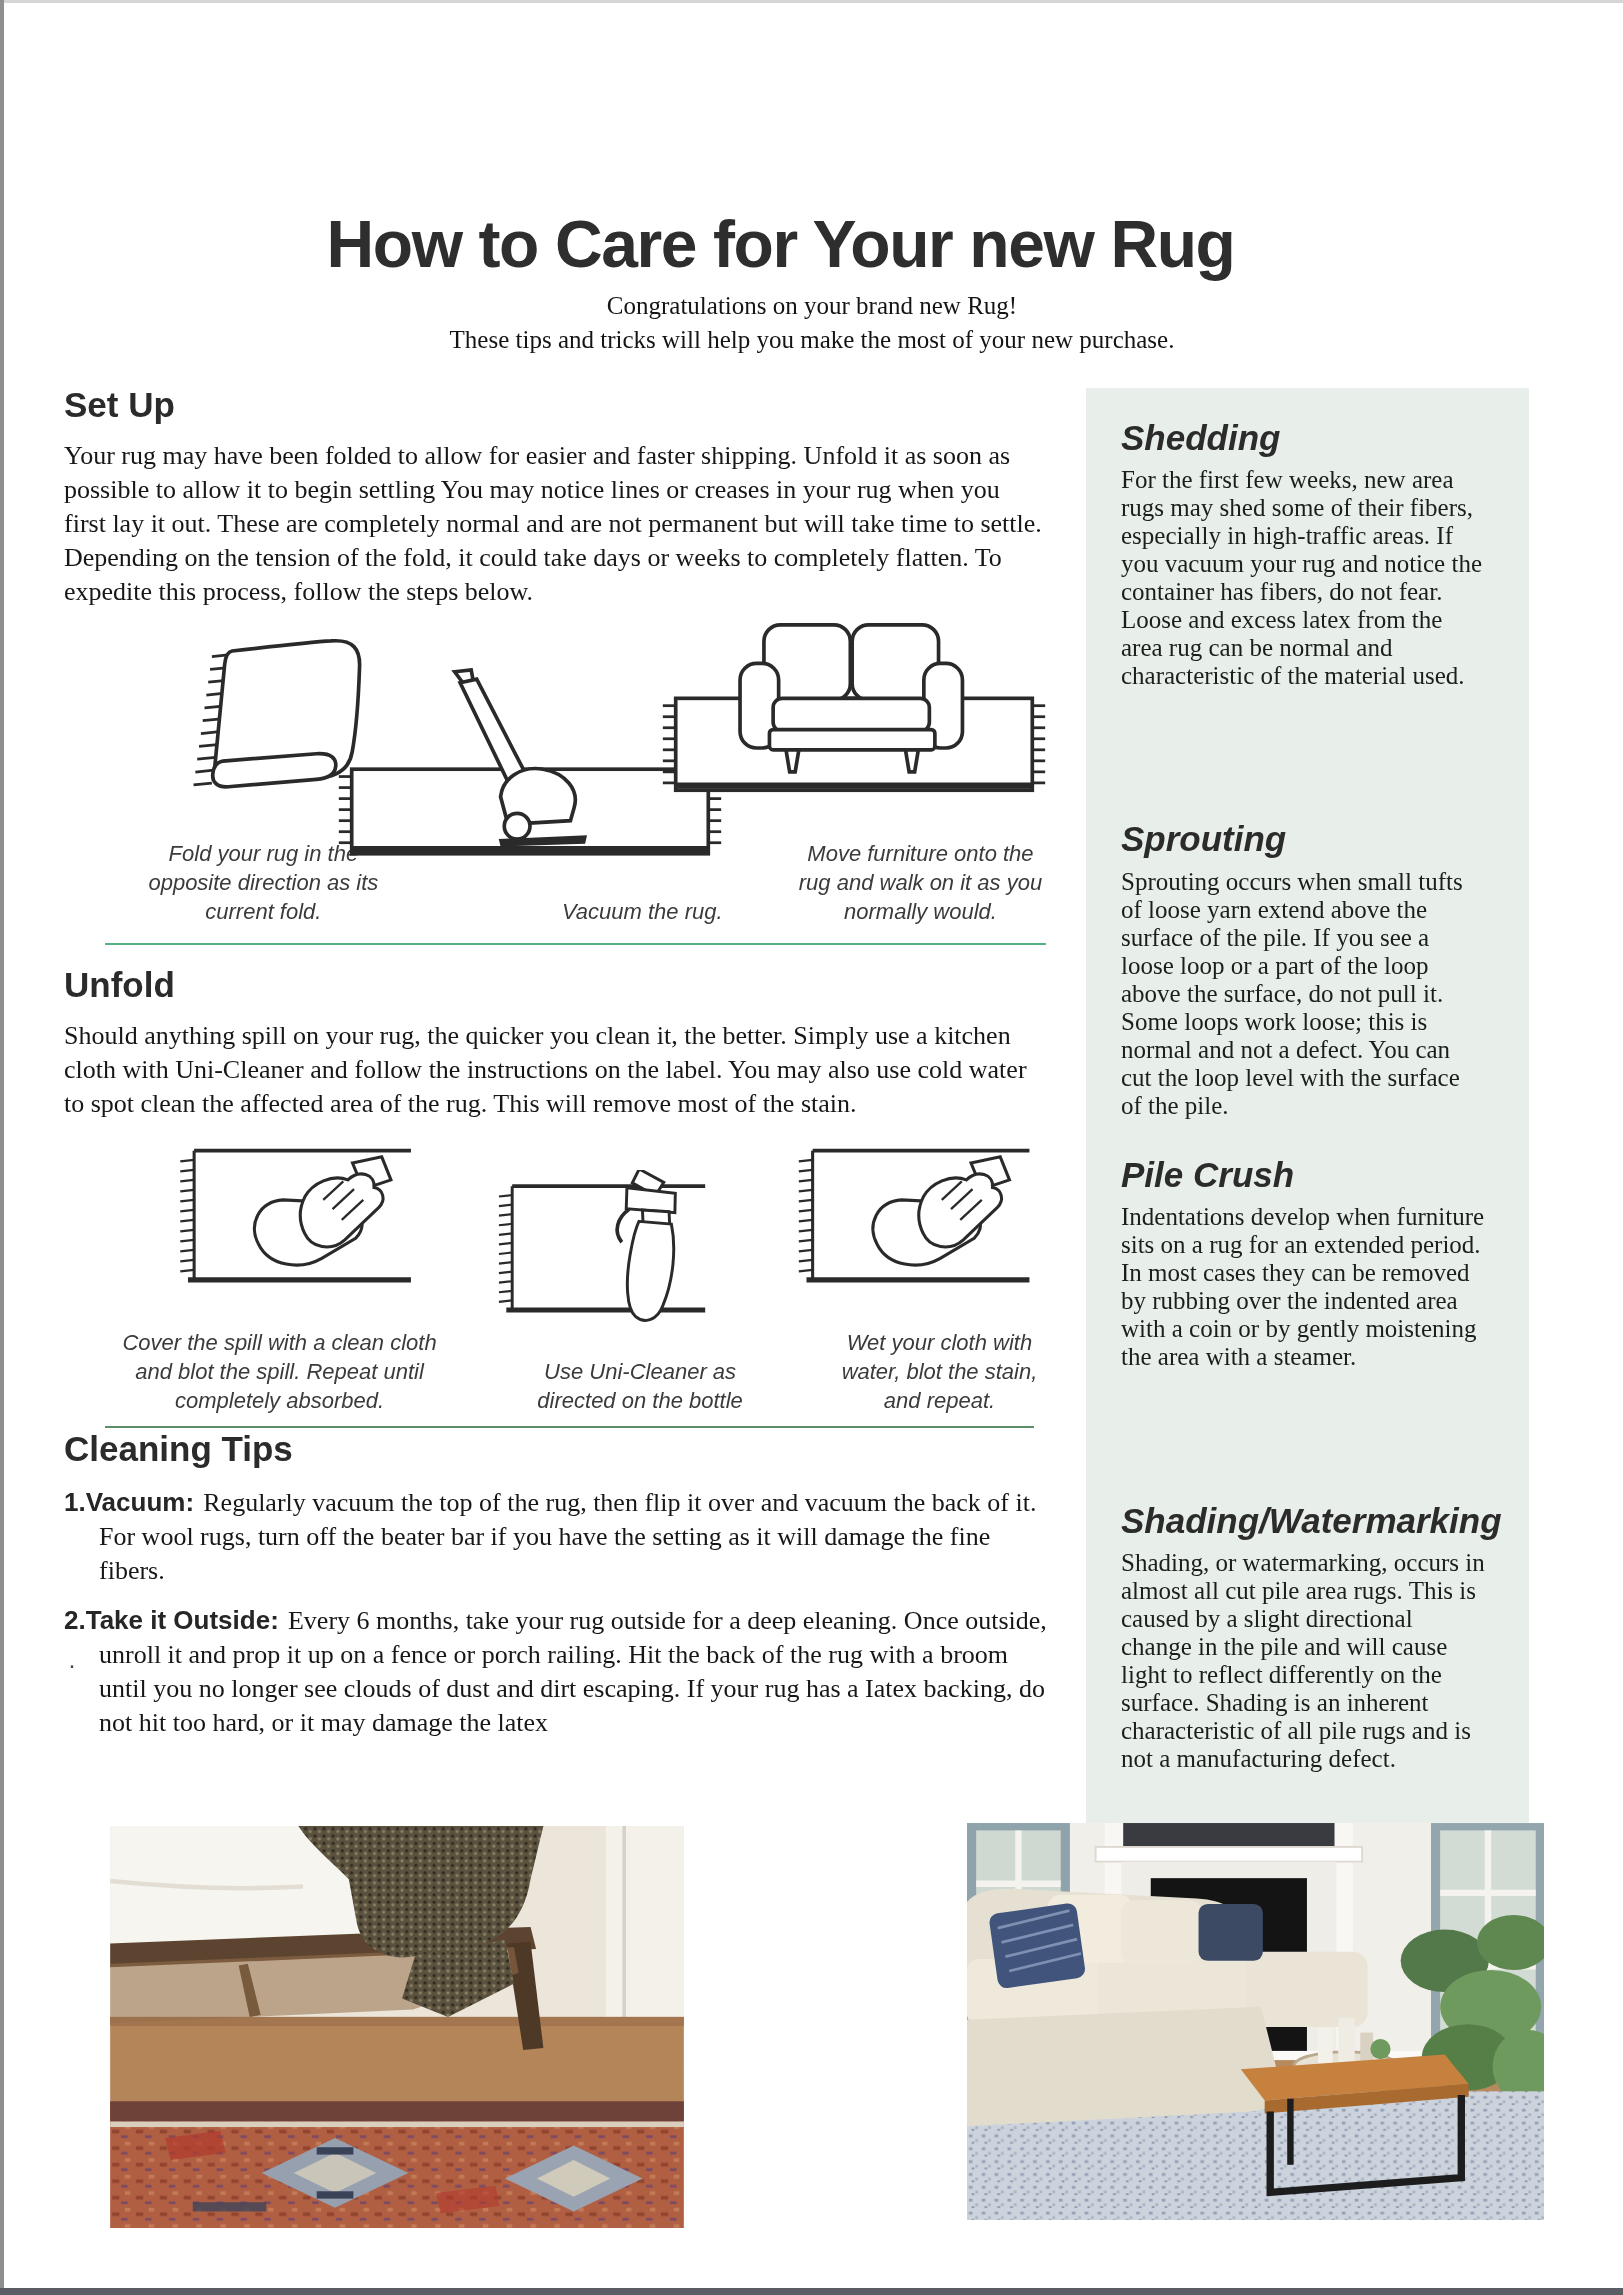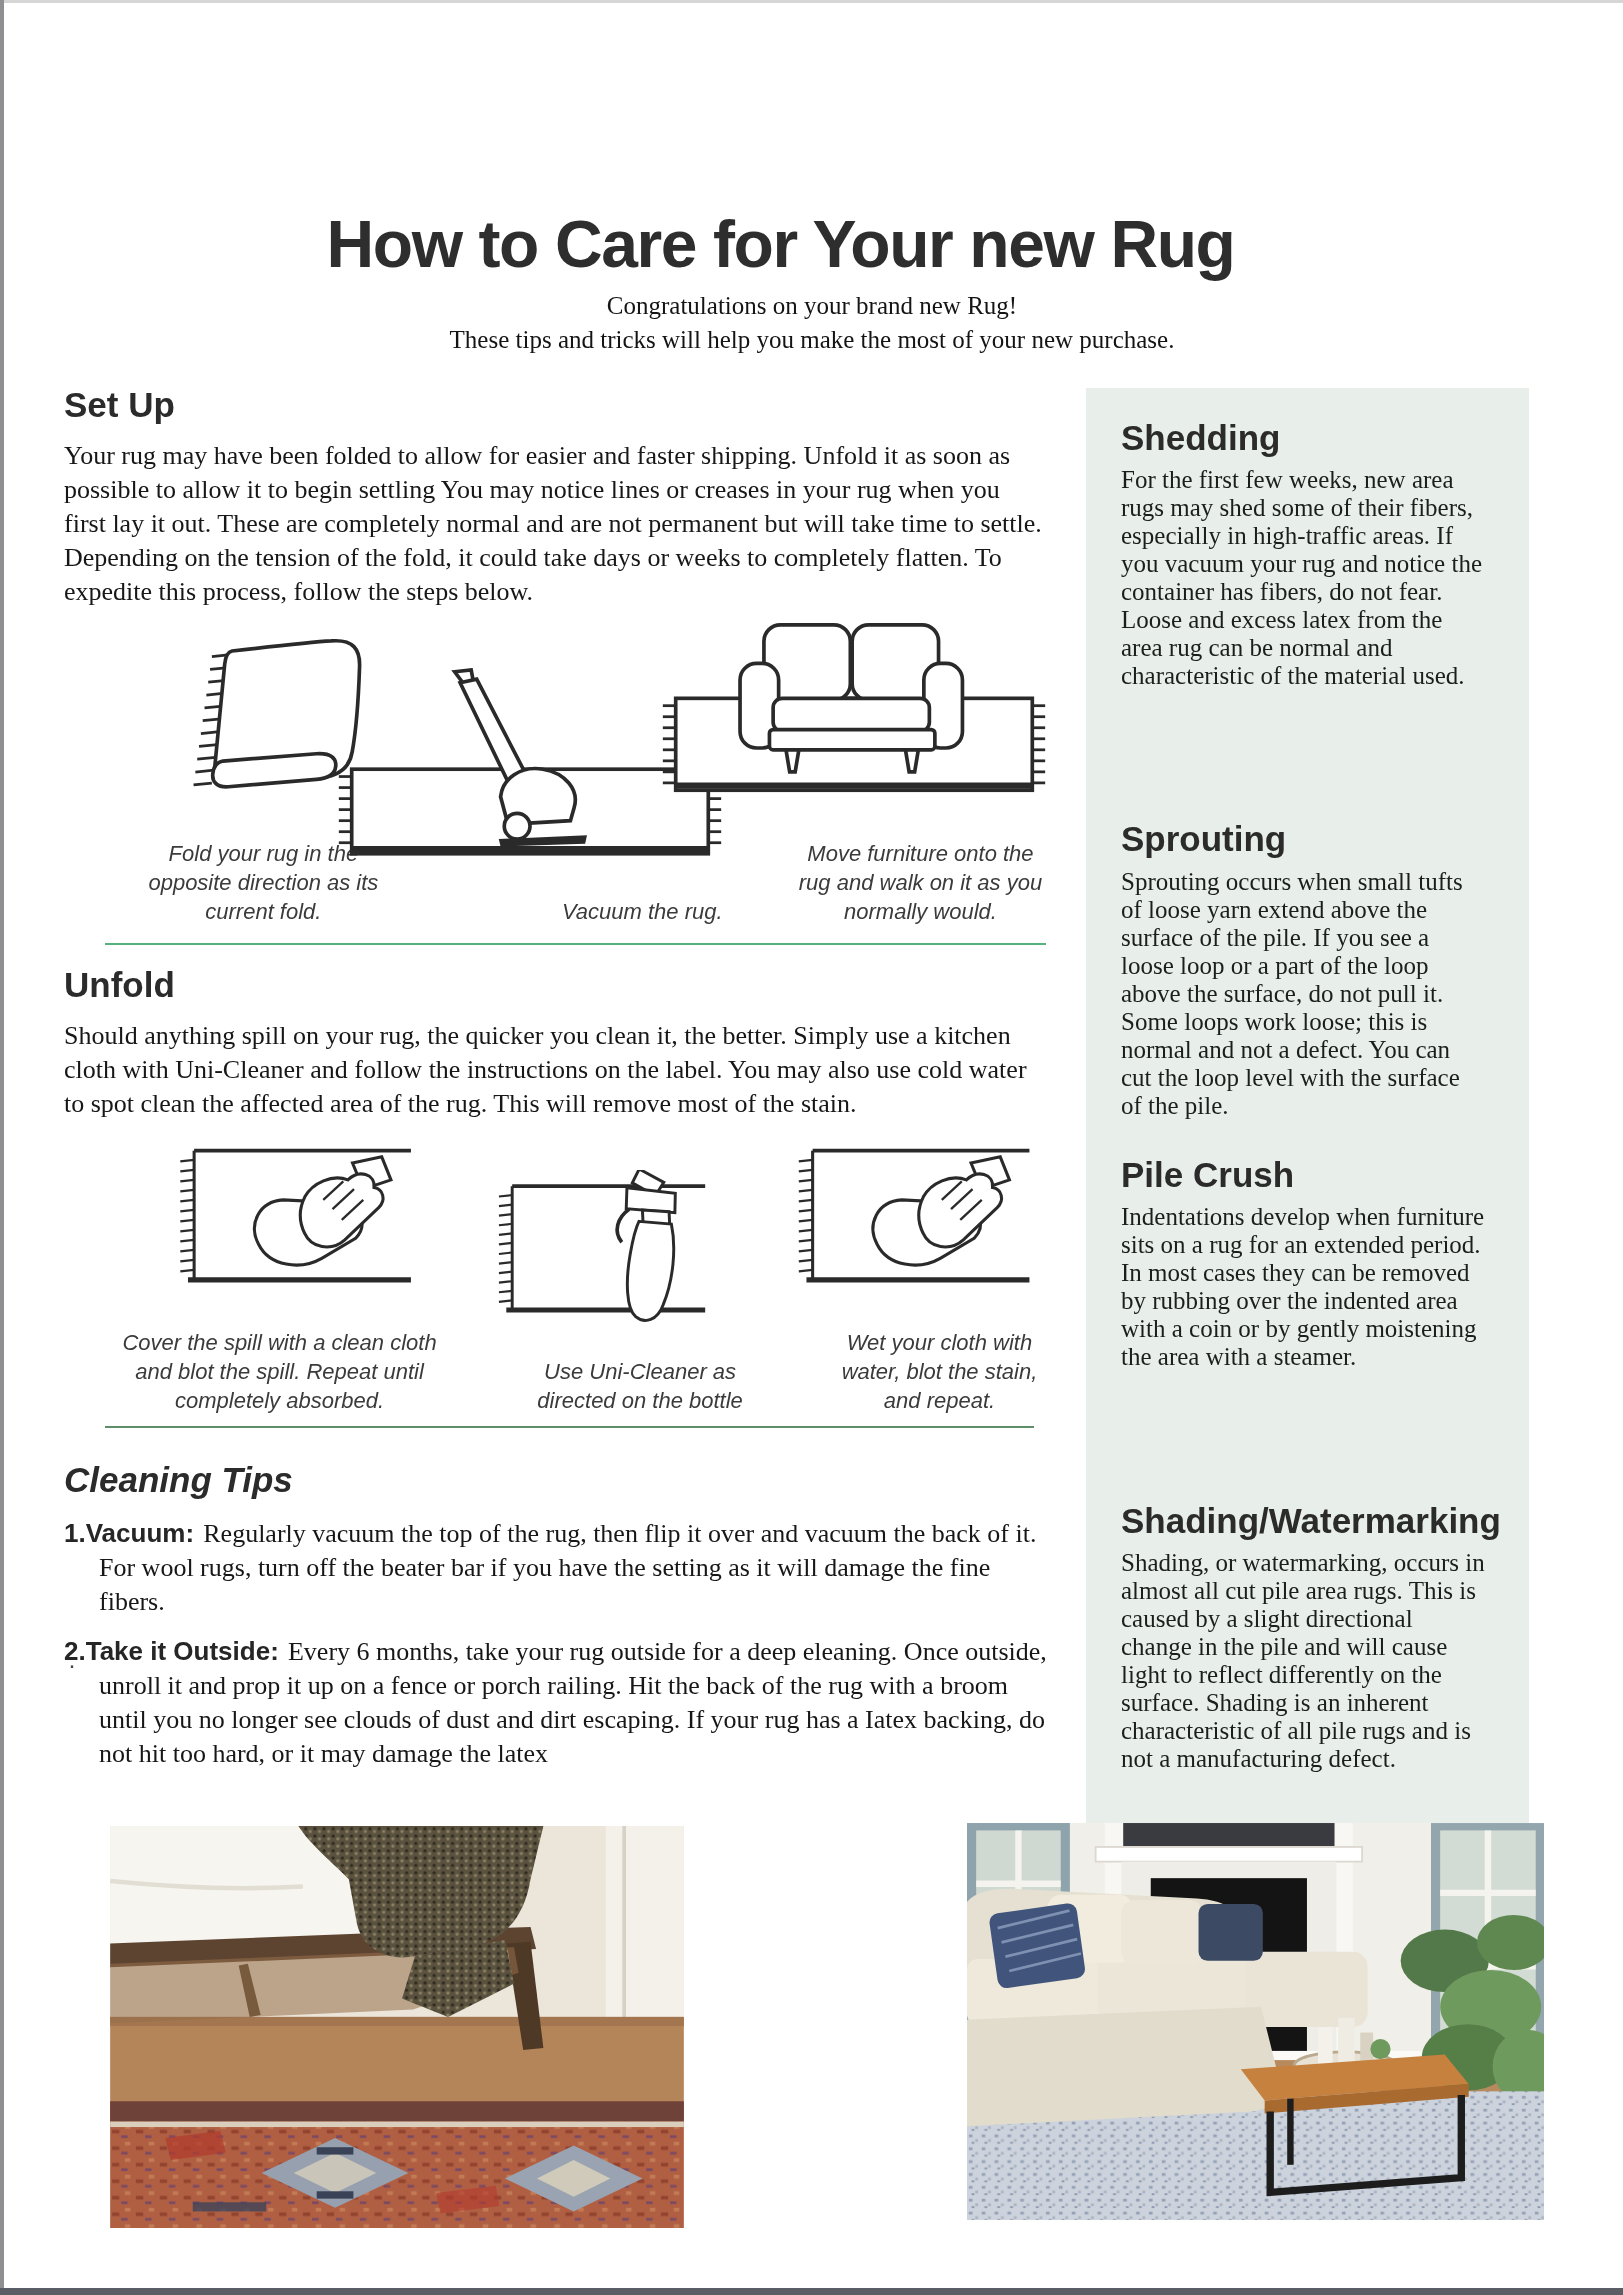--- a/index.html
+++ b/index.html
@@ -10,21 +10,21 @@
   .bottom-bar{position:absolute;left:0;bottom:0;width:100%;height:8.3px;background:#5a5e64;}
 
   .doc-title{position:absolute;top:206px;left:0;width:1561px;text-align:center;
              font-size:66px;font-weight:700;letter-spacing:-1.4px;color:#2e2e2e;}
   .doc-sub{position:absolute;left:0;width:1624px;text-align:center;
            font-family:Liberation Serif, serif;font-size:25px;color:#141414;}
   .sub1{top:292px;} .sub2{top:326px;}
 
   .main-col{position:absolute;left:64px;top:384px;width:983px;}
   .h2{font-size:35px;line-height:42px;font-weight:700;color:#2b2b2b;margin:0;}
-  .h2.spills{margin-top:18.4px;} .h2.cleaning{margin-top:31px;font-style:italic;}
+  .h2.spills{margin-top:18.4px;} .h2.cleaning{margin-top:0;}
   .body-p{font-family:"Liberation Serif",serif;font-size:26px;line-height:34px;
           color:#171717;margin:13px 0 0 0;}
 
   .figrow{display:flex;align-items:flex-end;margin-top:20px;}
   .figrow1 .figcol{width:33%;} .figrow1 .figcol:nth-child(2){width:34%;}
   .figrow2 .figcol:nth-child(1){width:38%;}
   .figrow2 .figcol:nth-child(2){width:32%;}
   .figrow2 .figcol:nth-child(3){width:30%;}
   .figcol{display:flex;flex-direction:column;align-items:flex-end;}
   .figbox{display:flex;align-items:flex-end;justify-content:center;}
@@ -44,21 +44,21 @@
 
   .tip{font-family:"Liberation Serif",serif;font-size:26px;line-height:34px;
        color:#171717;margin-top:14.7px;padding-left:35px;text-indent:-35px;}
   .tip-num,.tip-label{font-family:"Liberation Sans",sans-serif;font-weight:700;
        font-size:26px;color:#262626;}
   .tip-label{margin-right:9.2px;}
   .stray-dot{position:absolute;left:68px;top:1651px;font-size:24px;color:#444;}
 
   .sidebar{position:absolute;left:1086px;top:388px;width:443px;height:1435px;
            background:#e8eee9;box-sizing:border-box;padding:30px 44px 0 35px;}
-  .sb-h{font-size:35px;line-height:40px;font-weight:700;color:#2b2b2b;margin:0;}
+  .sb-h{font-size:35px;line-height:40px;font-weight:700;color:#2b2b2b;margin:0;font-style:italic;}
   .sb-p{font-family:"Liberation Serif",serif;font-size:25px;line-height:28px;
         color:#1b1f1c;margin:8.3px 0 0 0;}
   .sb-sec2{margin-top:129px;} .sb-sec3{margin-top:35px;} .sb-sec4{margin-top:130px;}
 
   .photo{position:absolute;overflow:hidden;}
   .photo-left{left:110px;top:1826px;width:574px;height:402px;}
   .photo-right{left:967px;top:1823px;width:577px;height:397px;}
   svg{display:block;}
   .lineart{stroke:#2a2a2a;}
 </style>

